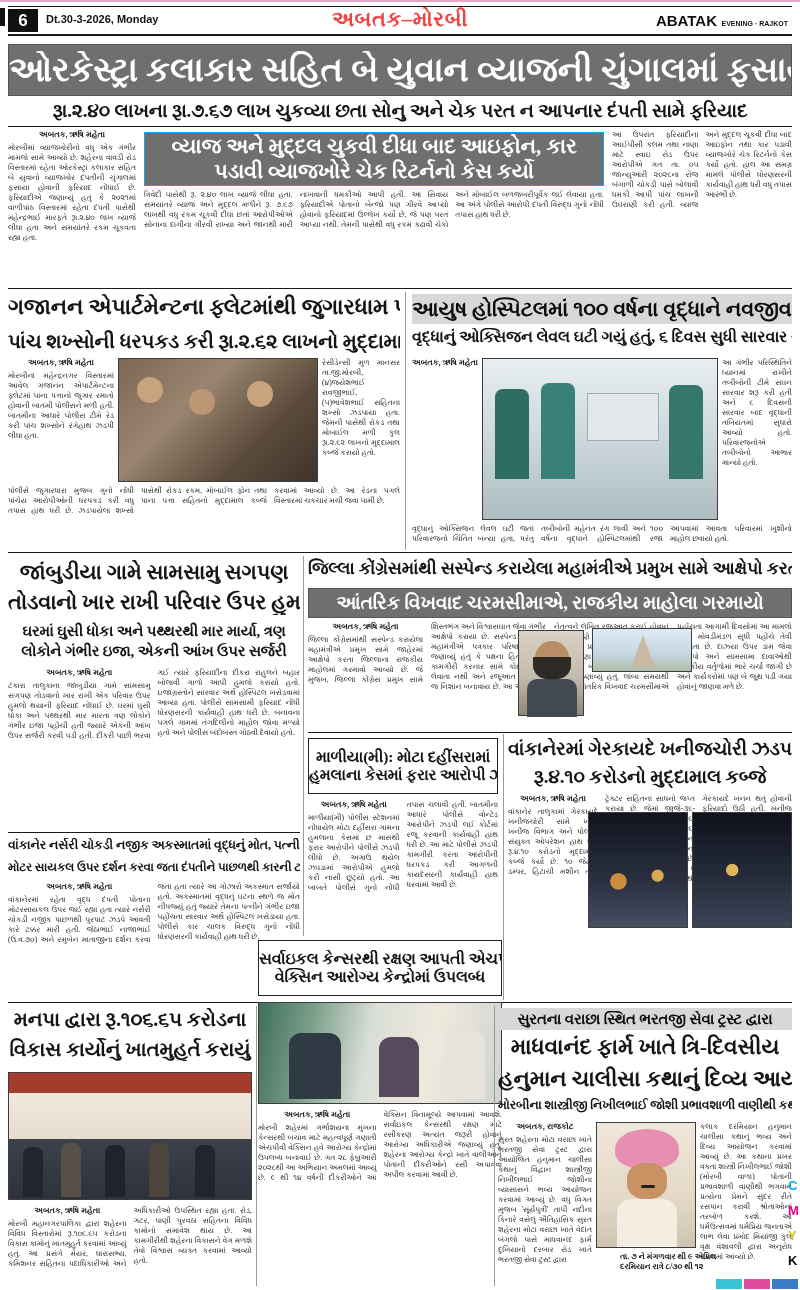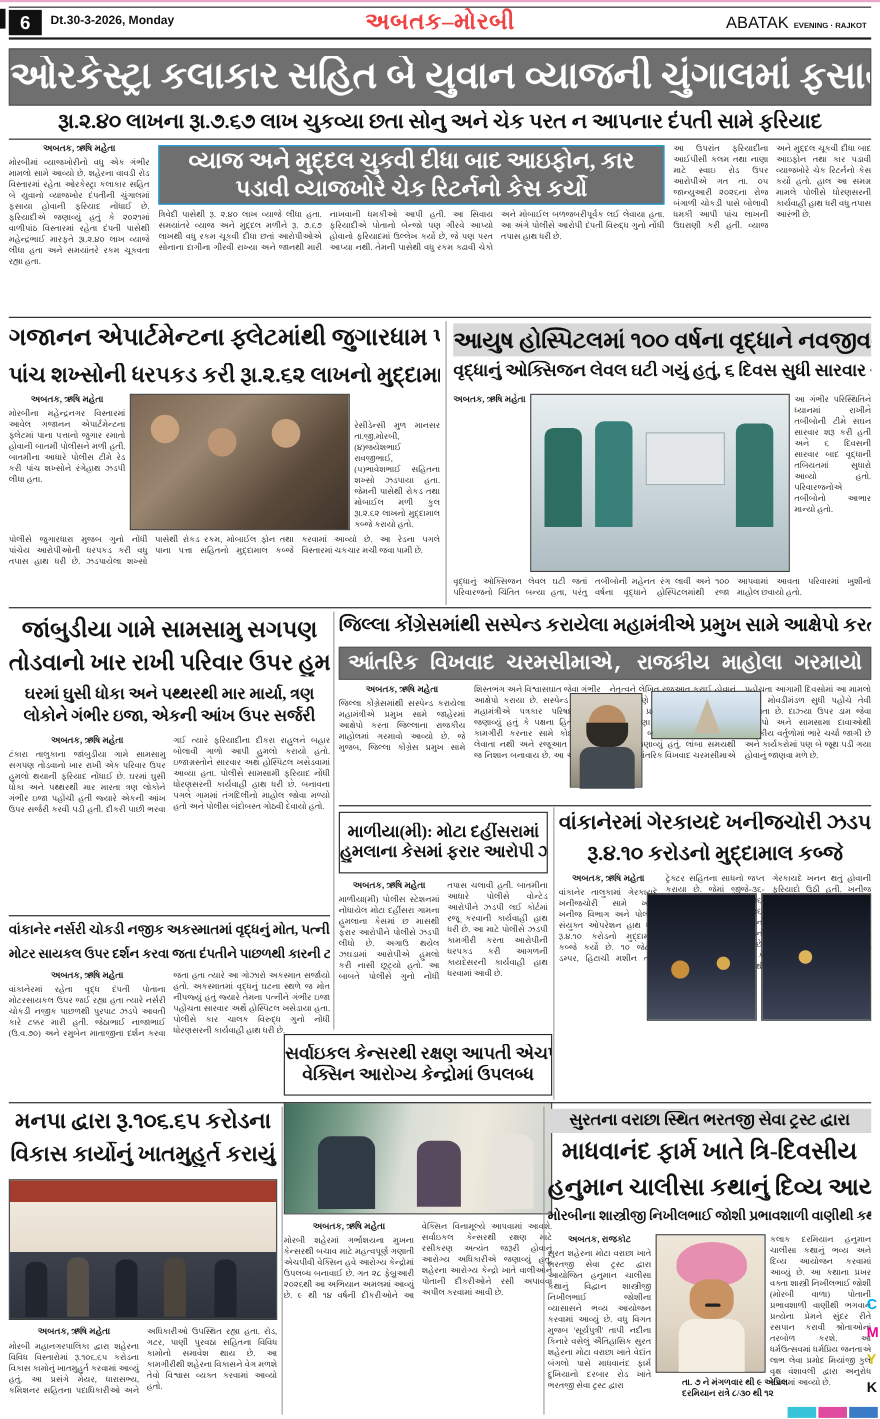--- a/index.html
+++ b/index.html
@@ -31,21 +31,21 @@
 <div class="abs" style="left:0;top:0;width:800px;height:2px;background:#e9a6c9;"></div>
 <div class="abs" style="left:0;top:8px;width:5px;height:18px;background:#111;"></div>
 
 <div class="rule" style="left:8px;top:6px;width:784px;height:1px;"></div>
 <div class="abs sans" style="left:8px;top:9px;width:30px;height:23px;background:#111;color:#fff;display:flex;align-items:center;justify-content:center;font-weight:bold;font-size:17px;">
   <span>6</span>
 </div>
 <div class="abs sans" style="left:46px;top:13px;font-size:11px;font-weight:600;color:#111;">Dt.30-3-2026, Monday</div>
 <div class="abs" style="left:250px;top:7px;width:300px;text-align:center;font-weight:bold;font-size:21px;color:#ef4444;letter-spacing:0.5px;">અબતક–મોરબી</div>
 <div class="abs sans" style="right:12px;top:12px;text-align:right;">
-  <span style="font-weight:normal;font-size:15px;color:#111;">ABATAK</span>
+  <span style="font-weight:bold;font-size:15px;color:#111;">ABATAK</span>
   <span style="font-weight:bold;font-size:7px;color:#111;">EVENING · RAJKOT</span>
 </div>
 <div class="rule" style="left:8px;top:34px;width:784px;height:2px;"></div>
 
 <div class="abs band" style="left:8px;top:44px;width:784px;height:52px;border:1px solid #555;">
   <span class="hl" style="font-size:34px;width:100%;">ઓરકેસ્ટ્રા કલાકાર સહિત બે યુવાન વ્યાજની ચુંગાલમાં ફસાયા</span>
 </div>
 <div class="abs hl" style="left:8px;top:100px;width:784px;font-size:19px;">રૂા.૨.૪૦ લાખના રૂા.૭.૬૭ લાખ ચુકવ્યા છતા સોનુ અને ચેક પરત ન આપનાર દંપતી સામે ફરિયાદ</div>
 <div class="rule" style="left:8px;top:126px;width:784px;height:1px;"></div>
 
@@ -69,21 +69,21 @@
 <div class="abs body-text" style="left:8px;top:358px;width:106px;height:124px;">
   <div class="byline">અબતક, ઋષિ મહેતા</div>
   <p>મોરબીના મહેન્દ્રનગર વિસ્તારમાં આવેલ ગજાનન એપાર્ટમેન્ટના ફ્લેટમાં પાના પત્તાનો જુગાર રમાતો હોવાની બાતમી પોલીસને મળી હતી. બાતમીના આધારે પોલીસ ટીમે રેડ કરી પાંચ શખ્સોને રંગેહાથ ઝડપી લીધા હતા.</p>
 </div>
 <div class="photo" style="left:118px;top:358px;width:200px;height:124px;background:linear-gradient(135deg,#7b6753 0%,#9a8670 35%,#5a4a3a 70%,#3f332a 100%);">
   <div style="position:absolute;left:18px;top:18px;width:26px;height:26px;border-radius:50%;background:#c9a27e;"></div>
   <div style="position:absolute;left:70px;top:30px;width:26px;height:26px;border-radius:50%;background:#bd9676;"></div>
   <div style="position:absolute;left:128px;top:22px;width:26px;height:26px;border-radius:50%;background:#c9a27e;"></div>
   <div style="position:absolute;left:10px;top:46px;width:180px;height:70px;background:linear-gradient(#4a4038,#2e2username824);opacity:.55;"></div>
 </div>
-<div class="abs body-text" style="left:322px;top:358px;width:78px;height:124px;margin-top:24px;">
+<div class="abs body-text" style="left:322px;top:358px;width:78px;height:124px;">
   <p>રેસીડેન્સી મુળ માનસર તા.જી.મોરબી, (૪)જયેશભાઈ રાવજીભાઈ, (૫)ભાવેશભાઈ સહિતના શખ્સો ઝડપાયા હતા. જેમની પાસેથી રોકડ તથા મોબાઈલ મળી કુલ રૂા.૨.૬૨ લાખનો મુદ્દામાલ કબ્જે કરાયો હતો.</p>
 </div>
 <div class="abs body-text cols-3" style="left:8px;top:486px;width:392px;height:62px;">
   <p>પોલીસે જુગારધારા મુજબ ગુનો નોંધી પાંચેય આરોપીઓની ધરપકડ કરી વધુ તપાસ હાથ ધરી છે. ઝડપાયેલા શખ્સો પાસેથી રોકડ રકમ, મોબાઈલ ફોન તથા પાના પત્તા સહિતનો મુદ્દામાલ કબ્જે કરવામાં આવ્યો છે. આ રેડના પગલે વિસ્તારમાં ચકચાર મચી જવા પામી છે.</p>
 </div>
 <div class="vdiv" style="left:405px;top:292px;height:258px;"></div>
 
 <div class="abs ltband" style="left:412px;top:294px;width:380px;height:30px;">
   <span class="hl" style="font-size:21px;width:100%;">આયુષ હોસ્પિટલમાં ૧૦૦ વર્ષના વૃદ્ધાને નવજીવન મળ્યું</span>
 </div>
@@ -116,21 +116,21 @@
 
 <div class="abs hl" style="left:8px;top:838px;width:292px;font-size:12.6px;">વાંકાનેર નર્સરી ચોકડી નજીક અકસ્માતમાં વૃદ્ધનું મોત, પત્ની ઇજાગ્રસ્ત</div>
 <div class="abs hl" style="left:8px;top:860px;width:292px;font-size:12px;">મોટર સાયકલ ઉપર દર્શન કરવા જતા દંપતીને પાછળથી કારની ટક્કર</div>
 <div class="abs body-text cols-2" style="left:8px;top:882px;width:292px;height:116px;">
   <div class="byline">અબતક, ઋષિ મહેતા</div>
   <p>વાંકાનેરમાં રહેતા વૃદ્ધ દંપતી પોતાના મોટરસાયકલ ઉપર જઈ રહ્યા હતા ત્યારે નર્સરી ચોકડી નજીક પાછળથી પુરપાટ ઝડપે આવતી કારે ટક્કર મારી હતી. જેઠાભાઈ નાજાભાઈ (ઉ.વ.૭૦) અને રમુબેન માતાજીના દર્શન કરવા જતા હતા ત્યારે આ ગોઝારો અકસ્માત સર્જાયો હતો. અકસ્માતમાં વૃદ્ધનું ઘટના સ્થળે જ મોત નીપજ્યું હતું જ્યારે તેમના પત્નીને ગંભીર ઇજા પહોંચતા સારવાર અર્થે હોસ્પિટલ ખસેડાયા હતા. પોલીસે કાર ચાલક વિરુદ્ધ ગુનો નોંધી ધોરણસરની કાર્યવાહી હાથ ધરી છે.</p>
 </div>
 <div class="rule" style="left:8px;top:1002px;width:784px;height:1px;"></div>
 
 <div class="abs hl" style="left:308px;top:558px;width:484px;font-size:17.5px;">જિલ્લા કોંગ્રેસમાંથી સસ્પેન્ડ કરાયેલા મહામંત્રીએ પ્રમુખ સામે આક્ષેપો કરતા રાજકીય ગરમાવો</div>
-<div class="abs band" style="left:308px;top:588px;width:484px;height:30px;border:1px solid #555;font-family:Liberation Mono, monospace;">
+<div class="abs band" style="left:308px;top:588px;width:484px;height:30px;border:1px solid #555;">
   <span class="hl" style="font-size:19px;width:100%;">આંતરિક વિખવાદ ચરમસીમાએ, રાજકીય માહોલા ગરમાયો</span>
 </div>
 <div class="abs body-text cols-4" style="left:308px;top:622px;width:484px;height:108px;">
   <div class="byline">અબતક, ઋષિ મહેતા</div>
   <p>જિલ્લા કોંગ્રેસમાંથી સસ્પેન્ડ કરાયેલા મહામંત્રીએ પ્રમુખ સામે જાહેરમાં આક્ષેપો કરતા જિલ્લાના રાજકીય માહોલમાં ગરમાવો આવ્યો છે. જે મુજબ, જિલ્લા કોંગ્રેસ પ્રમુખ સામે શિસ્તભંગ અને વિશ્વાસઘાત જેવા ગંભીર આક્ષેપો કરાયા છે. સસ્પેન્ડ કરાયેલા મહામંત્રીએ પત્રકાર પરિષદ યોજી જણાવ્યું હતું કે પક્ષના હિત વિરુદ્ધ કામગીરી કરનાર સામે કોઈ પગલાં લેવાતા નથી અને રજૂઆત કરનારને જ નિશાન બનાવાય છે. આ અંગે પ્રદેશ નેતૃત્વને લેખિત રજૂઆત કરાઈ હોવાનું પણ તેમણે ઉમેર્યું હતું. દરમિયાન જિલ્લા પ્રમુખે તમામ આક્ષેપો પાયાવિહોણા ગણાવ્યા હતા અને શિસ્તભંગ બદલ જ પગલાં લેવાયા હોવાનું જણાવ્યું હતું. લાંબા સમયથી ચાલતો આંતરિક વિખવાદ ચરમસીમાએ પહોંચતા આગામી દિવસોમાં આ મામલો પ્રદેશ મોવડીમંડળ સુધી પહોંચે તેવી શક્યતા છે. દાઝ્યા ઉપર ડામ જેવા આક્ષેપો અને સામસામા દાવાઓથી રાજકીય વર્તુળોમાં ભારે ચર્ચા જાગી છે અને કાર્યકરોમાં પણ બે જૂથ પડી ગયા હોવાનું જાણવા મળે છે.</p>
 </div>
 <div class="photo" style="left:518px;top:630px;width:66px;height:86px;background:linear-gradient(#d8d2c6 0%,#c2bbab 55%,#8e8778 100%);">
   <div style="position:absolute;left:16px;top:10px;width:34px;height:34px;border-radius:50%;background:#b98e66;"></div>
   <div style="position:absolute;left:14px;top:26px;width:38px;height:22px;border-radius:0 0 14px 14px;background:#2d2a26;"></div>
   <div style="position:absolute;left:8px;top:48px;width:50px;height:38px;background:#444a52;border-radius:10px 10px 0 0;"></div>

